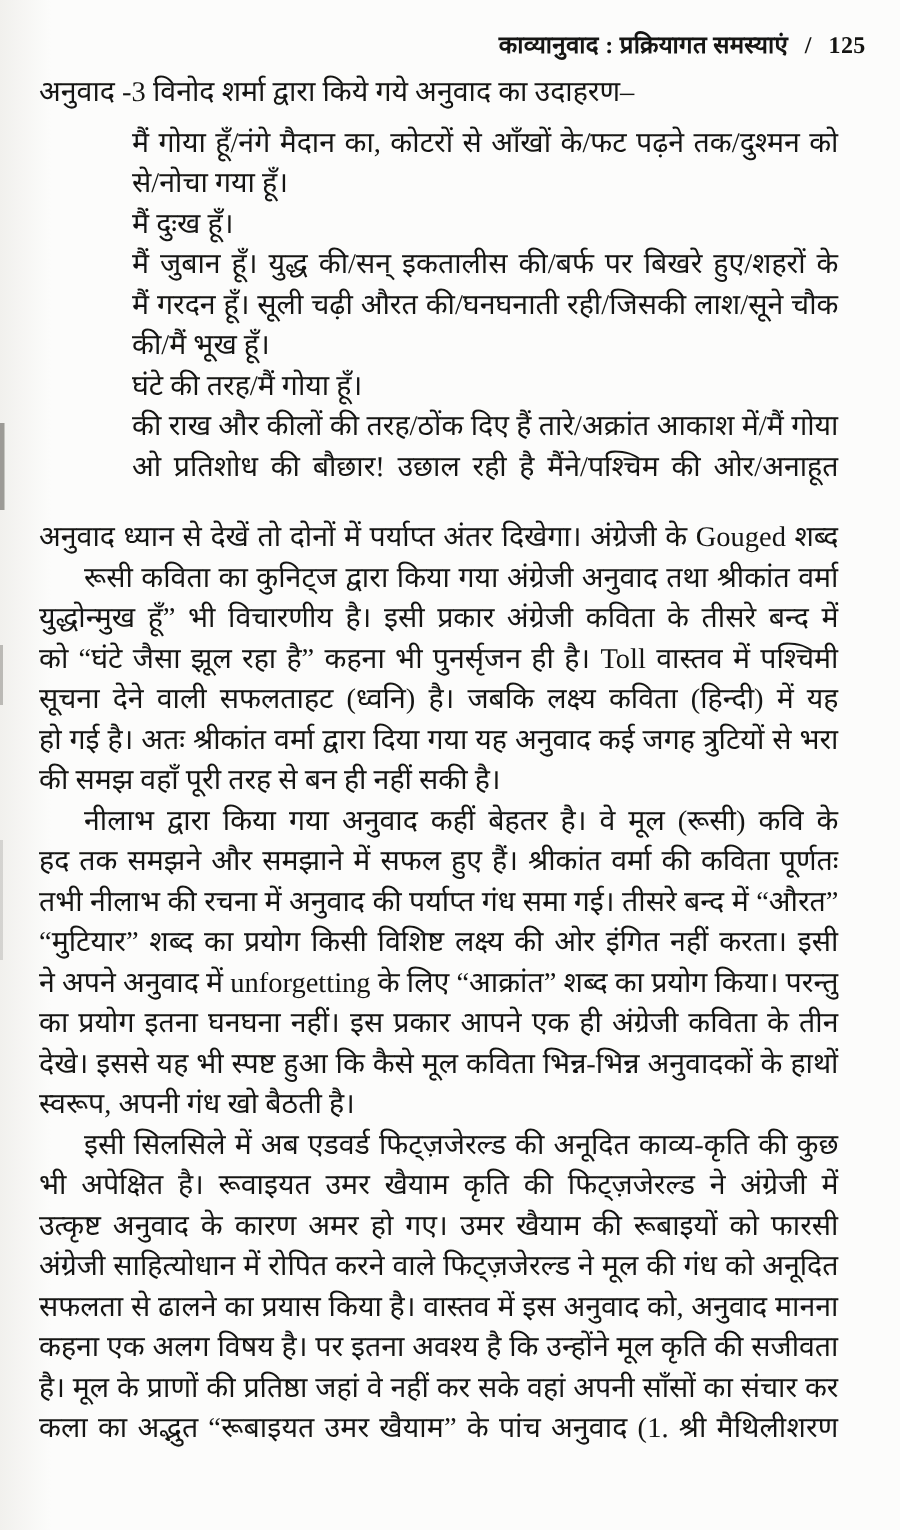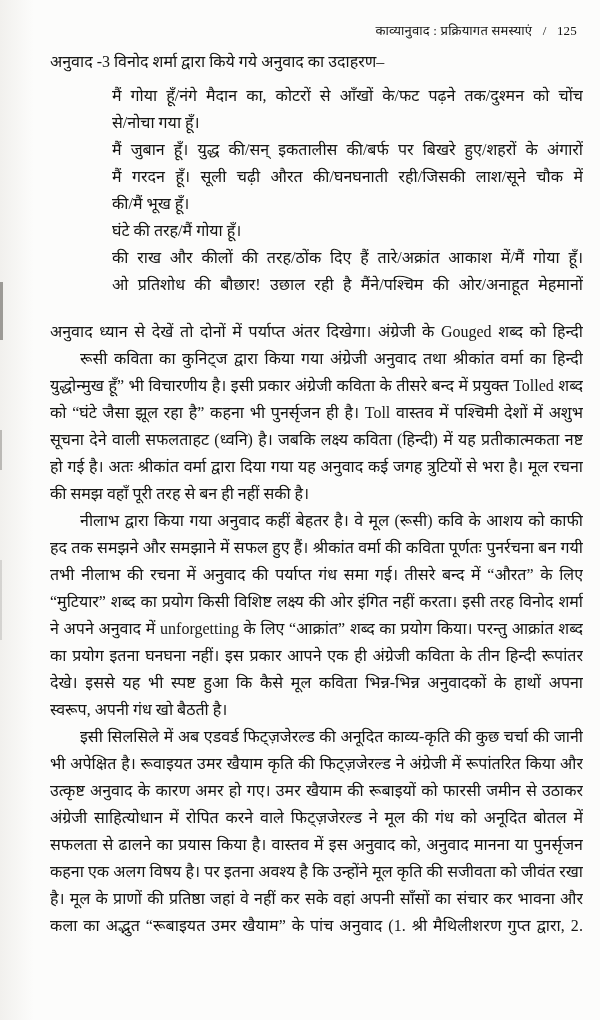--- a/index.html
+++ b/index.html
@@ -14,29 +14,29 @@
   
   .edge-band{position:absolute;left:0;top:0;width:34px;height:100%;
     background:linear-gradient(to right,#f1f0ed, rgba(252,252,251,0));pointer-events:none;}
   .edge-mark{position:absolute;left:0;width:3px;background:#55534e;pointer-events:none;}
   .m1{top:282px;height:58px;opacity:.55;}
   .m2{top:430px;height:40px;opacity:.35;width:2px;}
   .m3{top:560px;height:80px;opacity:.18;width:2px;}
 
   .header{
     position:absolute;top:20px;right:23px;left:42px;
-    text-align:right;font-weight:400;font-size:13px;line-height:22px;
+    text-align:right;font-weight:700;font-size:16px;line-height:22px;
     letter-spacing:.2px;
   }
   .header span{margin-left:7px;}
   .header span:first-child{margin-left:0;}
 
   .body{
-    position:absolute;left:50px;top:48px;width:533px;
-    font-size:16px;
+    position:absolute;left:26px;top:48px;width:533px;
+    font-size:19px;
   }
   .para{margin:0;}
   .line{
     height:27px;line-height:27px;overflow:hidden;
     text-align:justify;text-align-last:left;
   }
   .line.fill{text-align-last:justify;}
   .verse{margin-top:7px;}
   .verse .line{margin-left:62px;}
   .prose .line.first{text-indent:30px;}
@@ -58,20 +58,21 @@
     <span>125</span>
   </div>
 
   <div class="body" id="page-body">
       <div class="para lead">
         <div class="line">अनुवाद -3 विनोद शर्मा द्वारा किये गये अनुवाद का उदाहरण–</div>
       </div>
       <div class="para verse">
         <div class="line fill">मैं गोया हूँ/नंगे मैदान का, कोटरों से आँखों के/फट पढ़ने तक/दुश्मन को चोंच</div>
         <div class="line">से/नोचा गया हूँ।</div>
+        <div class="line">मैं दुःख हूँ।</div>
         <div class="line fill">मैं जुबान हूँ। युद्ध की/सन् इकतालीस की/बर्फ पर बिखरे हुए/शहरों के अंगारों</div>
         <div class="line fill">मैं गरदन हूँ। सूली चढ़ी औरत की/घनघनाती रही/जिसकी लाश/सूने चौक में</div>
         <div class="line">की/मैं भूख हूँ।</div>
         <div class="line">घंटे की तरह/मैं गोया हूँ।</div>
         <div class="line fill">की राख और कीलों की तरह/ठोंक दिए हैं तारे/अक्रांत आकाश में/मैं गोया हूँ।</div>
         <div class="line fill">ओ प्रतिशोध की बौछार! उछाल रही है मैंने/पश्चिम की ओर/अनाहूत मेहमानों</div>
       </div>
       <div class="para prose gap">
         <div class="line fill">अनुवाद ध्यान से देखें तो दोनों में पर्याप्त अंतर दिखेगा। अंग्रेजी के Gouged शब्द को हिन्दी</div>
         <div class="line fill first">रूसी कविता का कुनिट्ज द्वारा किया गया अंग्रेजी अनुवाद तथा श्रीकांत वर्मा का हिन्दी</div>

